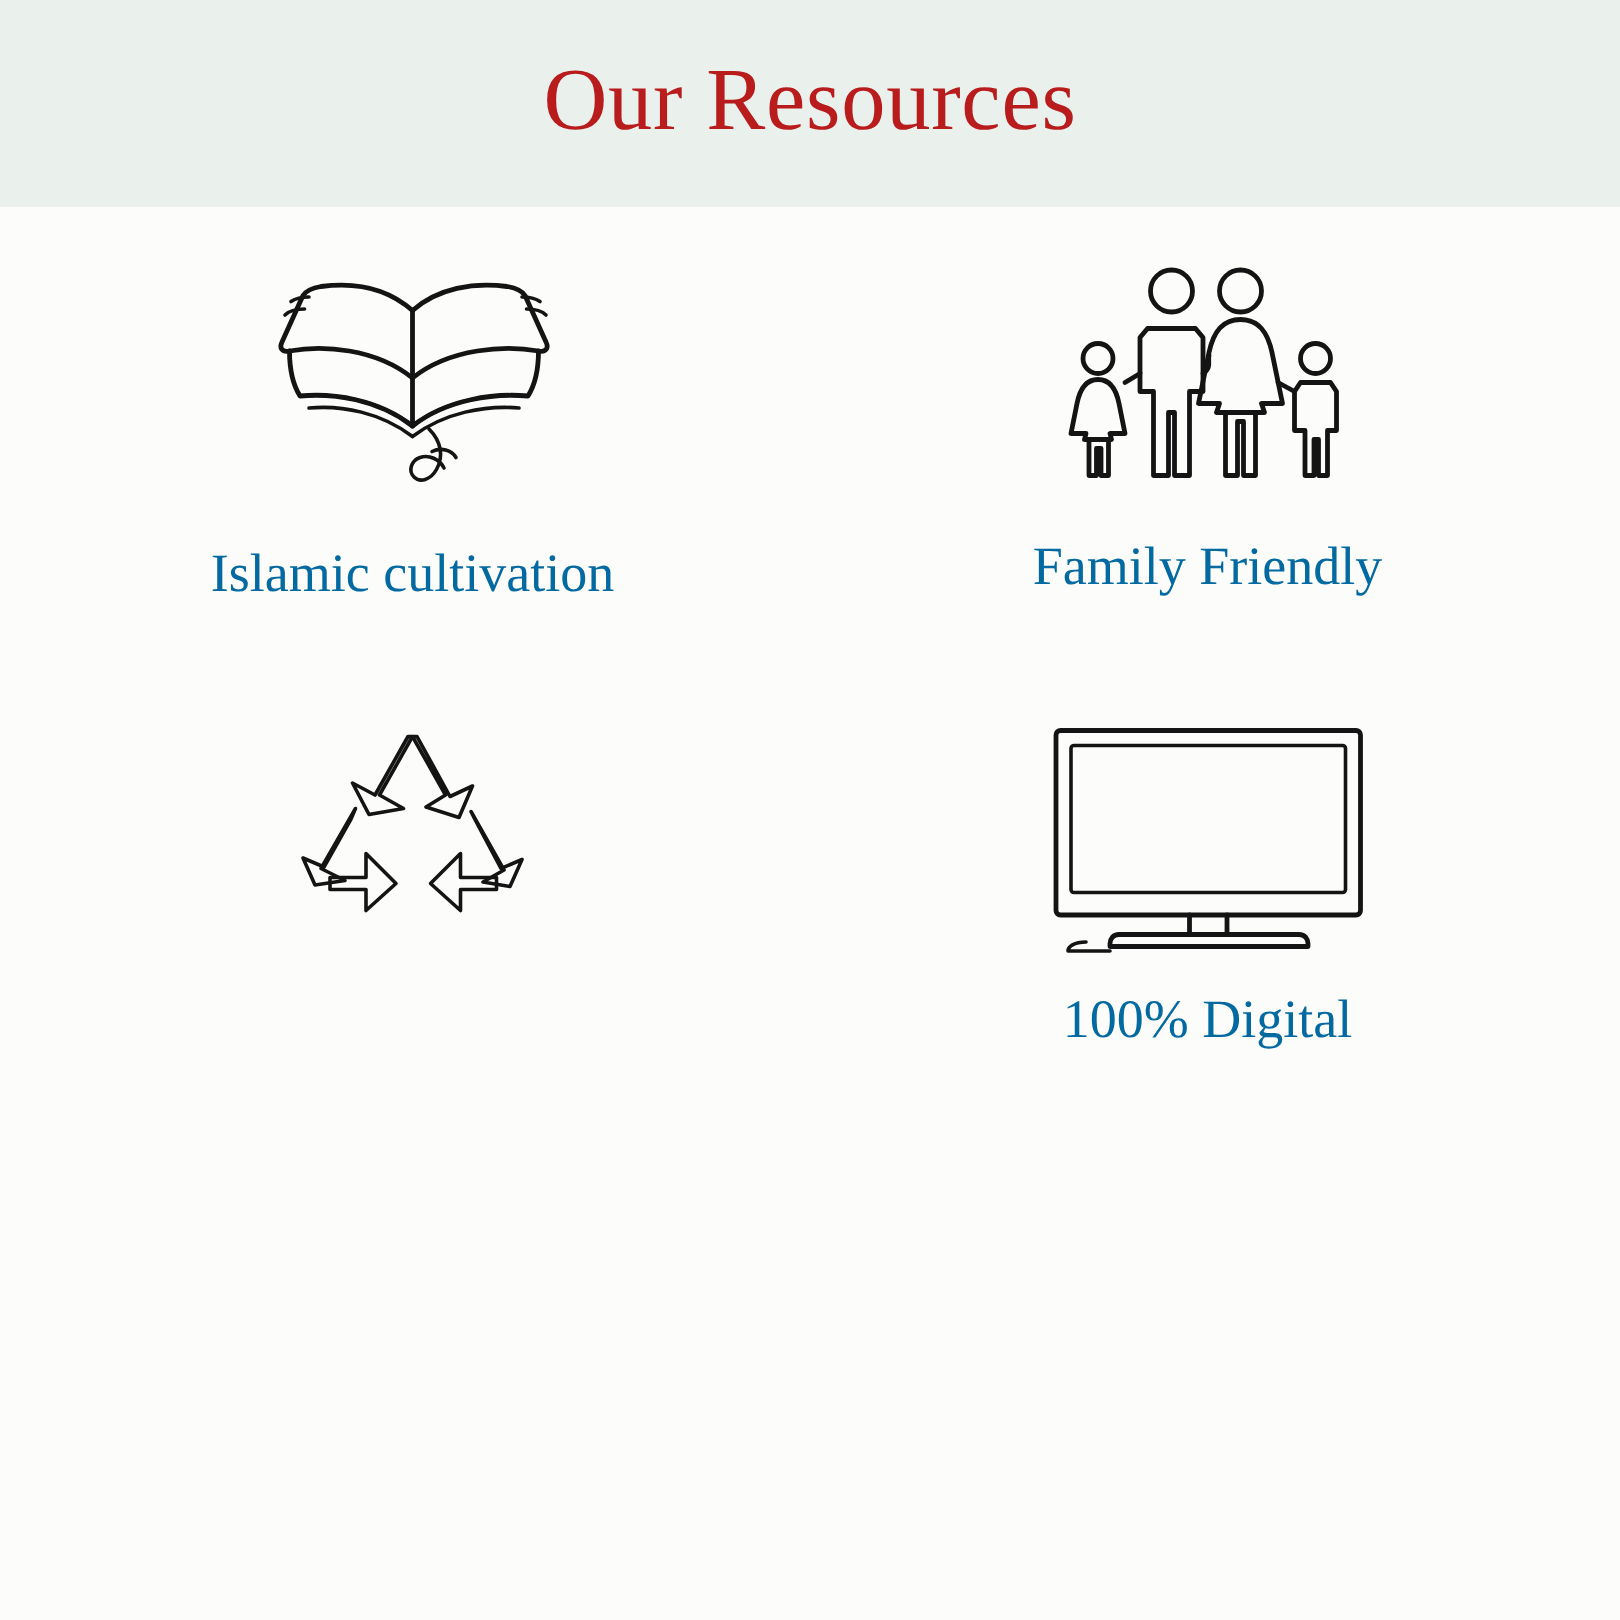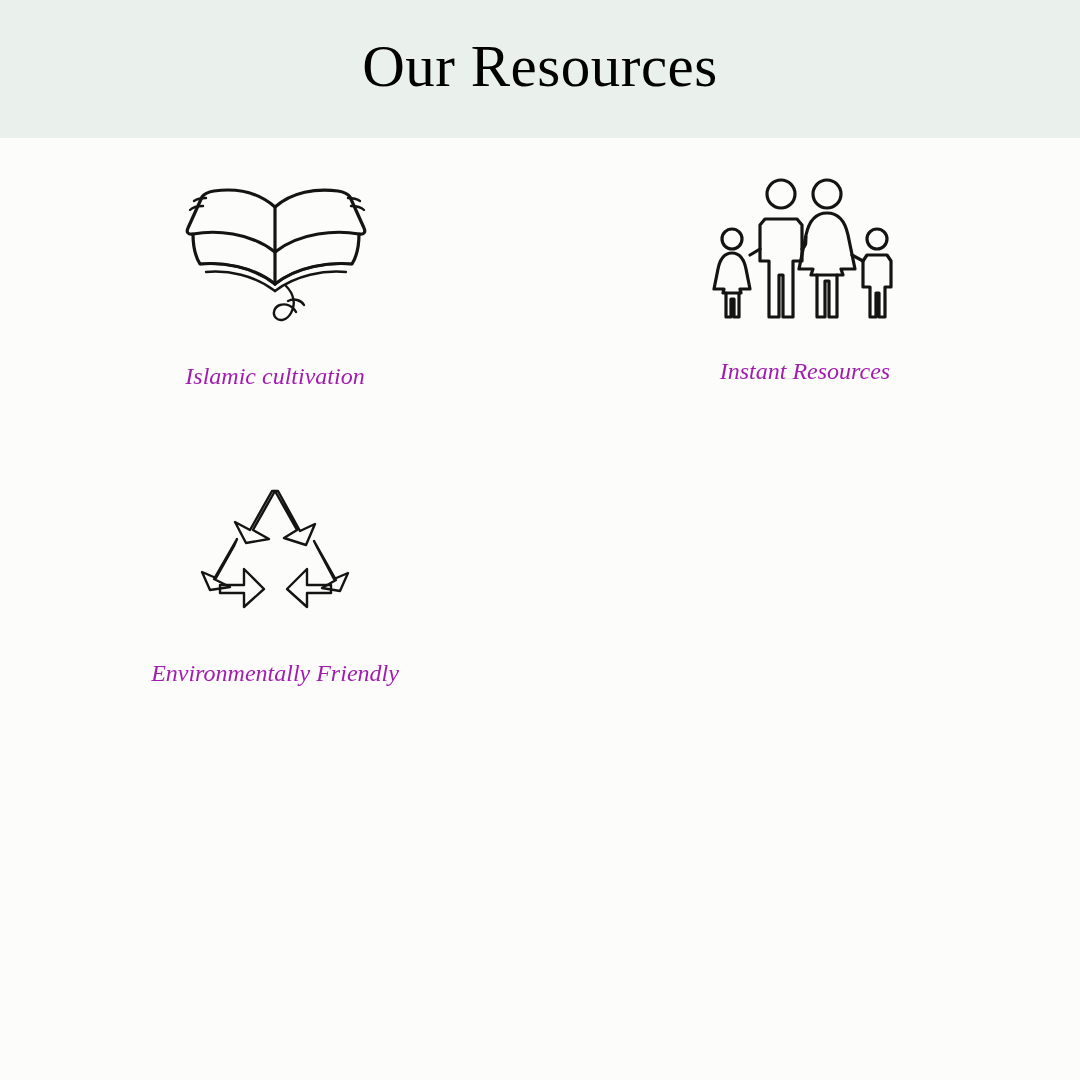--- a/index.html
+++ b/index.html
@@ -25,21 +25,21 @@
     background: #eaf1ec;
     display: flex;
     align-items: center;
     justify-content: center;
     box-sizing: border-box;
   }
   .page-title {
     font-family: "Liberation Serif", serif;
     font-size: 59px;
     font-weight: 400;
-    color: #000000;
+    color: #b91c1c;
     letter-spacing: 0.5px;
     line-height: 1;
     margin: 0;
     padding-bottom: 6px;
   }
   .grid {
     width: 1080px;
     box-sizing: border-box;
     padding: 28px 10px 0 10px;
     display: grid;
@@ -53,27 +53,26 @@
     justify-content: flex-start;
   }
   .icon-wrap {
     height: 190px;
     display: flex;
     align-items: center;
     justify-content: center;
   }
   .cell-label {
     font-family: "Liberation Serif", serif;
-    font-size: 24px;
-    color: #a21caf;
+    font-size: 36px;
+    color: #0369a1;
     text-align: center;
     line-height: 1.1;
     margin-top: 14px;
     white-space: nowrap;
-    font-style: italic;
   }
   
   .cell.r1 .icon-wrap { height: 175px; }
   .cell.r1 .cell-label { margin-top: 22px; }
   .cell.r2 .icon-wrap { height: 178px; }
   .cell.r2 .cell-label { margin-top: 14px; }
   .cell.r3 .icon-wrap { height: 178px; }
   .cell.r3 .cell-label { margin-top: 14px; }
 
   svg { display: block; }
@@ -144,38 +143,49 @@
           <path class="ln" d="M21 118 L21 142 L26 142 L26 124 L29 124 L29 142 L34 142 L34 118"></path>
 
           <circle class="ln" cx="172" cy="64" r="10"></circle>
           <path class="ln" d="M162 80 L182 80 L186 86 L186 112 L180 112 L180 142 L174 142 L174 118 L171 118 L171 142 L165 142 L165 112 L158 112 L158 86 Z"></path>
 
           <path class="ln" d="M55 74 L45 80"></path>
           <path class="ln" d="M97 74 C103 70, 100 66, 101 62"></path>
           <path class="ln" d="M147 80 L158 86"></path>
         </svg>
       </div>
-      <div class="cell-label">Instant Resources</div>
+      <div class="cell-label">Family Friendly</div>
     </div>
 
     <div class="cell r2">
       <div class="icon-wrap">
         <svg width="170" height="160" viewBox="0 0 170 160">
           <g class="ln-thin">
 
             <path d="M85 14 L63 53 L79 62 L56 66 L45 45 L60 53 L82 14 Z"></path>
             <path d="M85 14 L107 53 L94 61 L116 68 L125 47 L110 54 L88 14 Z"></path>
 
             <path d="M47 62 L24 102 L40 110 L20 113 L12 95 L26 101 L44 69 Z"></path>
             <path d="M30 108 L54 108 L54 92 L74 112 L54 130 L54 116 L30 116 Z"></path>
 
             <path d="M124 64 L146 103 L132 111 L150 114 L158 96 L144 102 L127 70 Z"></path>
             <path d="M141 108 L117 108 L117 92 L97 112 L117 130 L117 116 L141 116 Z"></path>
           </g>
         </svg>
       </div>
-      <div class="cell-label">Environmentally Friendly</div>
     </div>
 
+    <div class="cell r3">
+      <div class="icon-wrap">
+        <svg width="215" height="160" viewBox="0 0 215 160">
+          <rect class="ln" x="6" y="10" width="203" height="123" rx="3"></rect>
+          <rect class="ln-thin" x="16" y="20" width="183" height="98" rx="2"></rect>
+          <path class="ln" d="M95 133 L95 146 L120 146 L120 133"></path>
+          <path class="ln" d="M48 146 L168 146 C172 146, 174 149, 174 152 L174 154 L42 154 L42 152 C42 149, 44 146, 48 146 Z"></path>
+          <path class="ln-thin" d="M26 151 C18 151, 14 154, 14 157 L42 157"></path>
+        </svg>
+      </div>
+      <div class="cell-label">100% Digital</div>
+    </div>
 
 
   </div>
 </div>
 
 </body></html>

